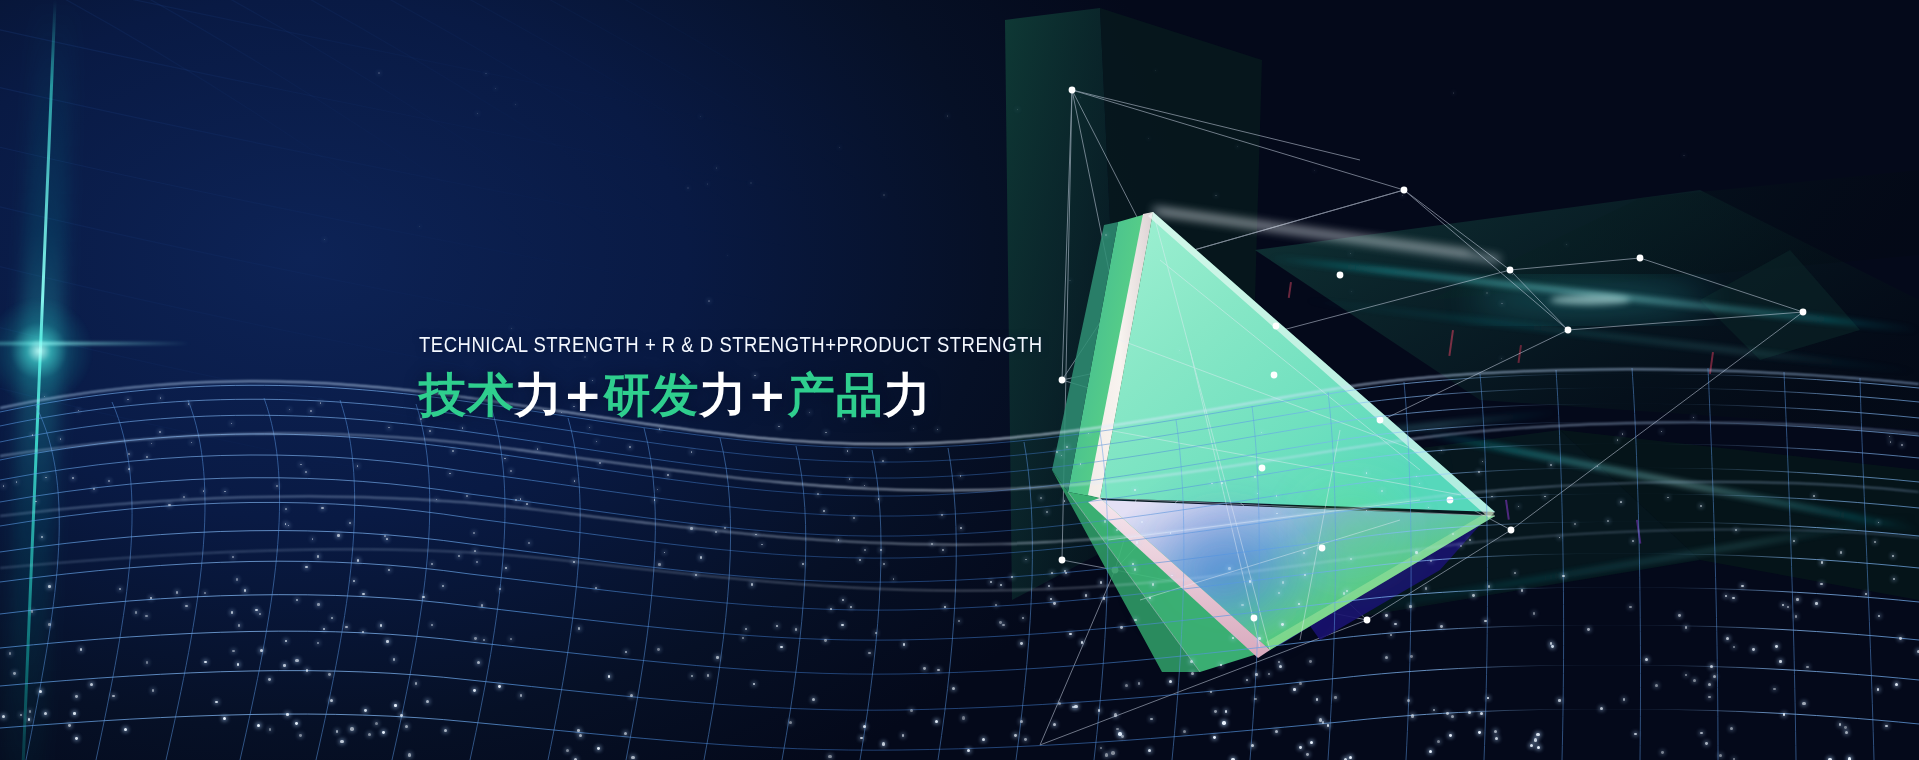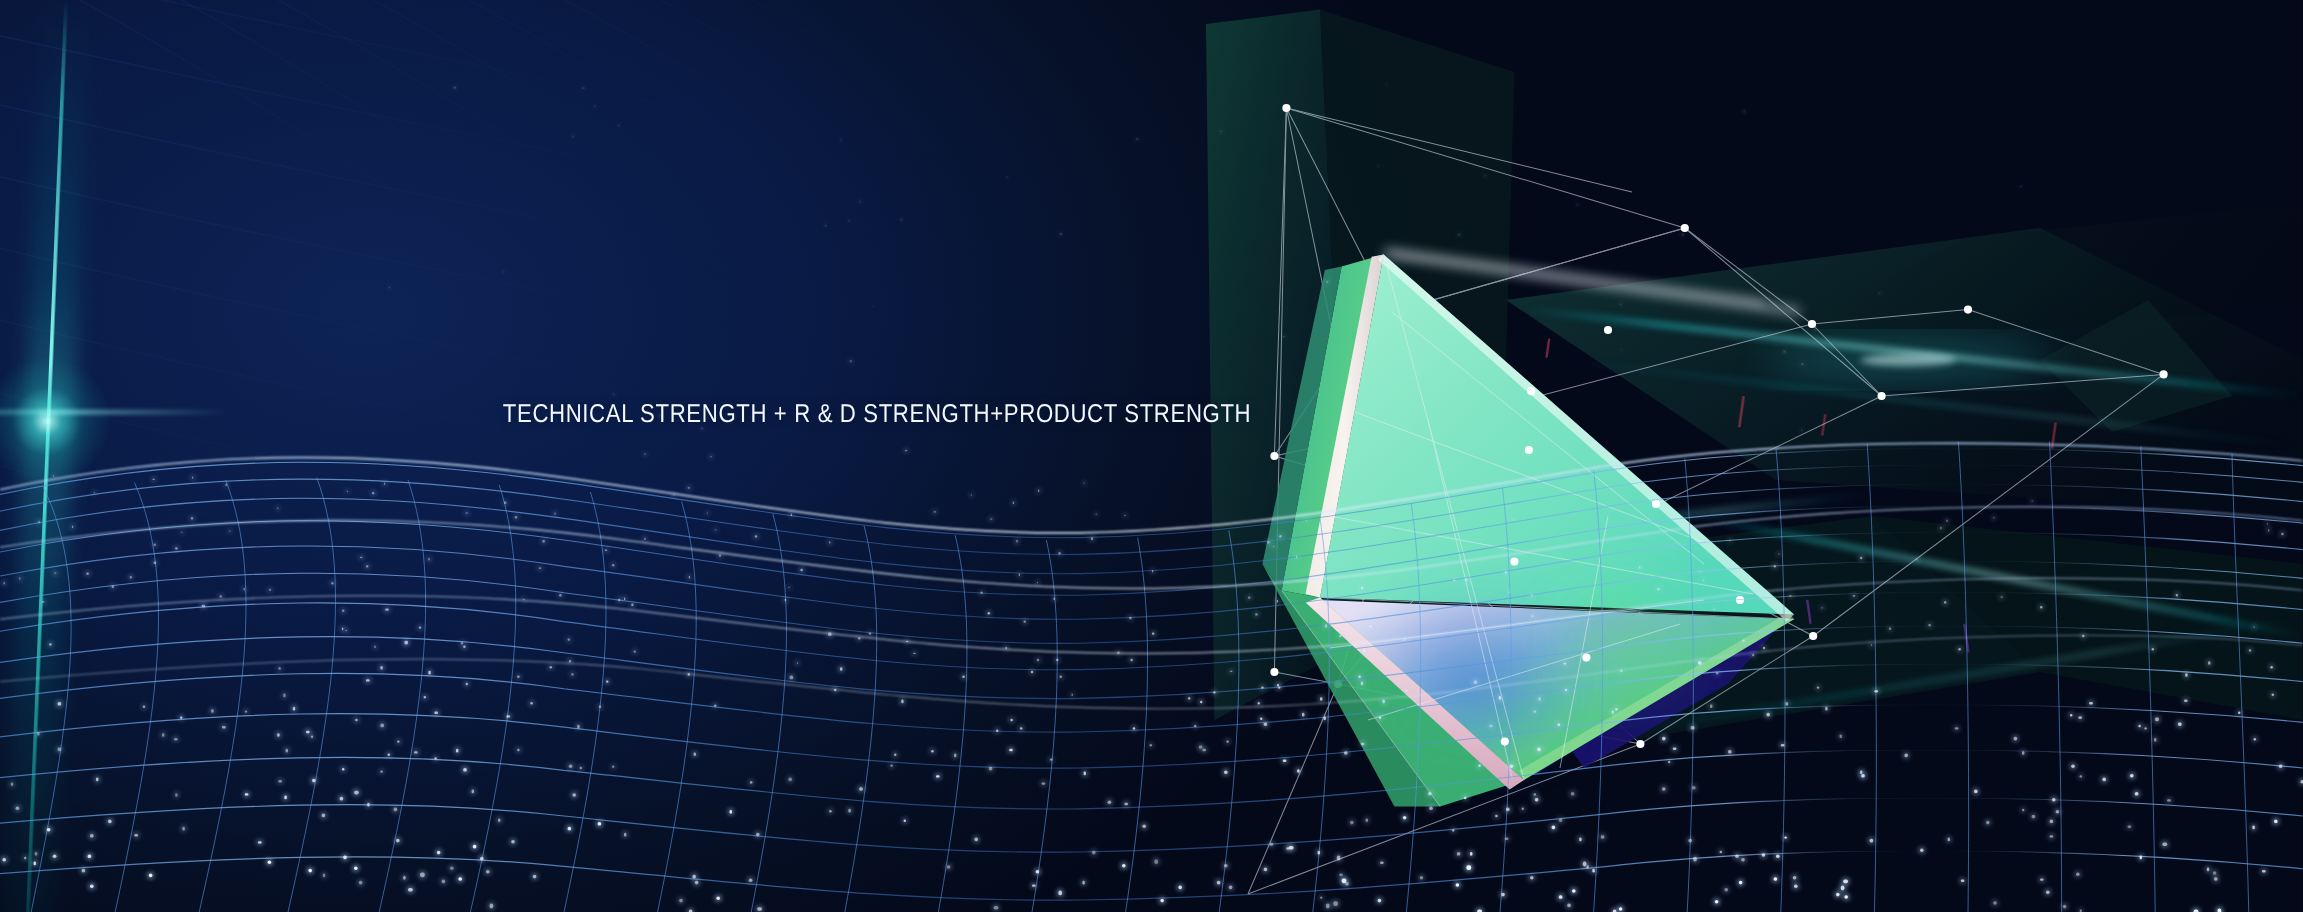--- a/index.html
+++ b/index.html
@@ -1028,15 +1028,18 @@
       <div class="particle" style="left: 706.6px; top: 183.1px; height: 1.89px; width: 1.89px; opacity: 0.11;"></div>
       <div class="particle" style="left: 946.8px; top: 114.9px; height: 1.66px; width: 1.66px; opacity: 0.17;"></div>
       <div class="particle" style="left: 1565.6px; top: 244.2px; height: 1px; width: 1px; opacity: 0.17;"></div>
       <div class="particle" style="left: 1349.7px; top: 252.9px; height: 1.25px; width: 1.25px; opacity: 0.21;"></div>
       <div class="particle" style="left: 1079.6px; top: 96.7px; height: 1.61px; width: 1.61px; opacity: 0.09;"></div>
       <div class="particle" style="left: 1236.6px; top: 145.6px; height: 0.87px; width: 0.87px; opacity: 0.17;"></div>
     </div>
 
   <div id="headline">
     <div id="eyebrow">TECHNICAL STRENGTH + R &amp; D STRENGTH+PRODUCT STRENGTH</div>
+    <div id="title">
+      <span class="seg-green">技术</span><span class="seg-white">力+</span><span class="seg-green">研发</span><span class="seg-white">力+</span><span class="seg-green">产品</span><span class="seg-white">力</span>
+    </div>
   </div>
 
 </div>
 
 </body></html>

